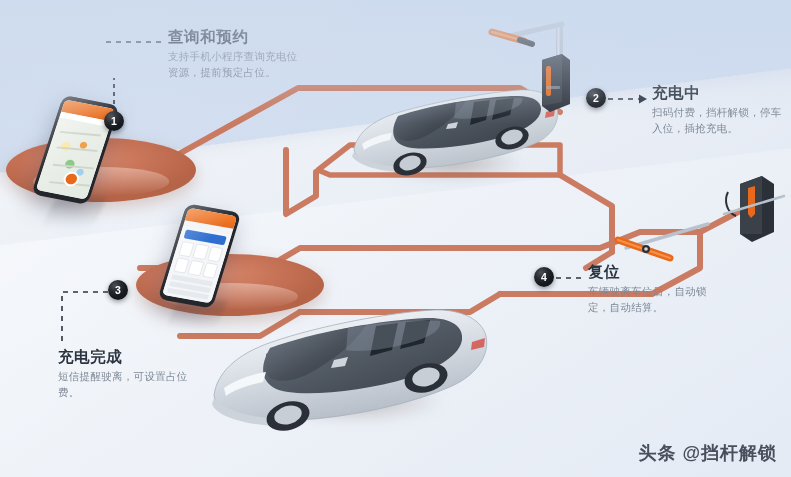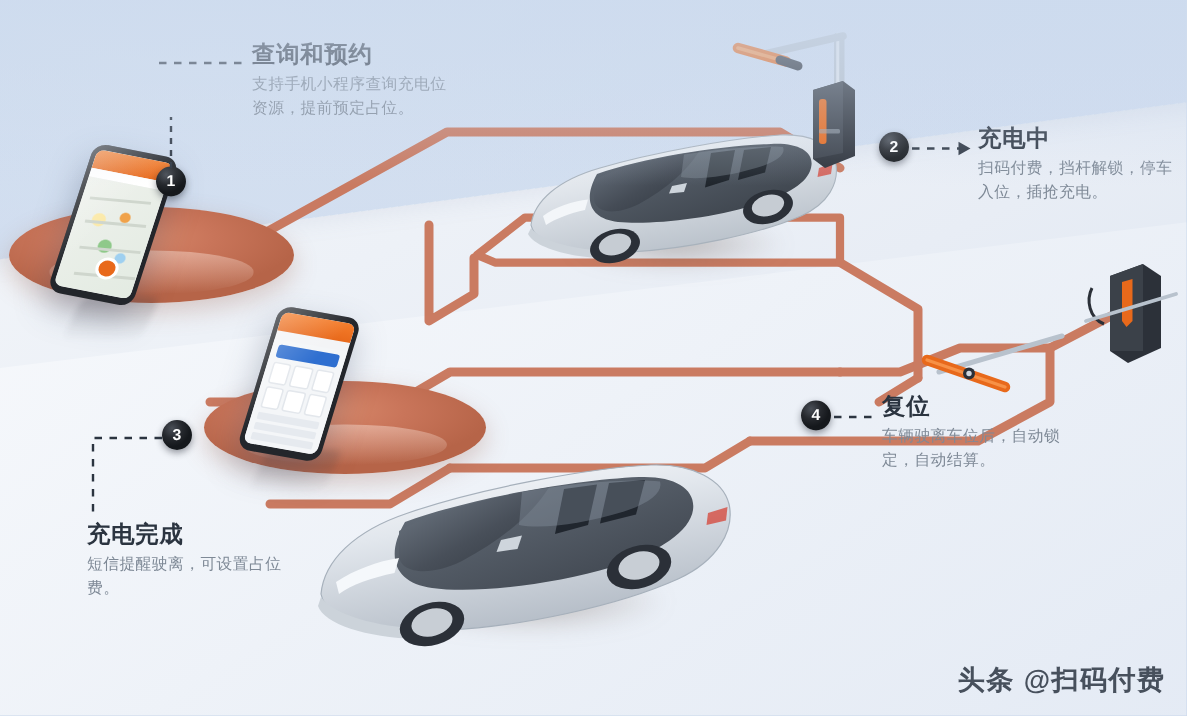--- a/index.html
+++ b/index.html
@@ -357,15 +357,15 @@
   <svg class="dash" style="left:556px;top:271px;" width="36" height="14" viewBox="0 0 36 14">
     <path d="M0,7 L28,7" stroke="#2b3440" stroke-width="1.6" stroke-dasharray="5 5" fill="none"></path>
   </svg>
   <div class="callout" style="left:588px;top:263px;">
     <h3>复位</h3>
     <p>车辆驶离车位后，自动锁定，自动结算。</p>
   </div>
 
   <div class="haze"></div>
 
-  <div class="watermark">头条 @扫码付费</div>
+  <div class="watermark">头条 @挡杆解锁</div>
 
 </div>
 
 </body></html>

